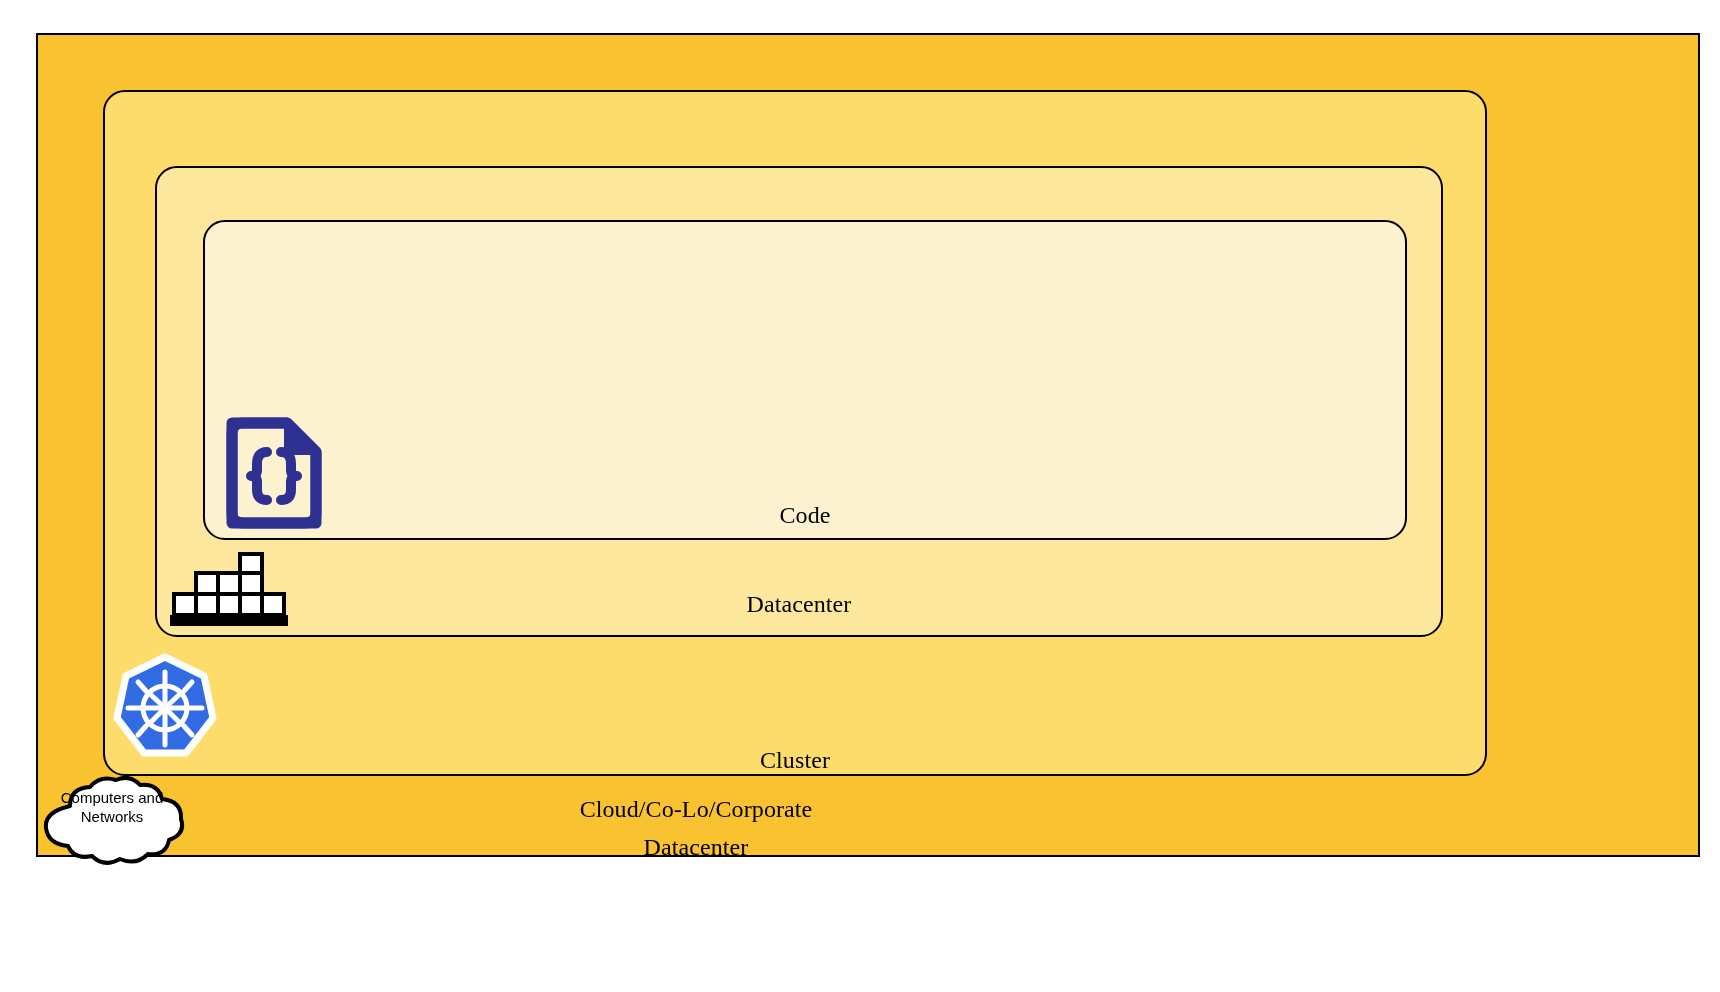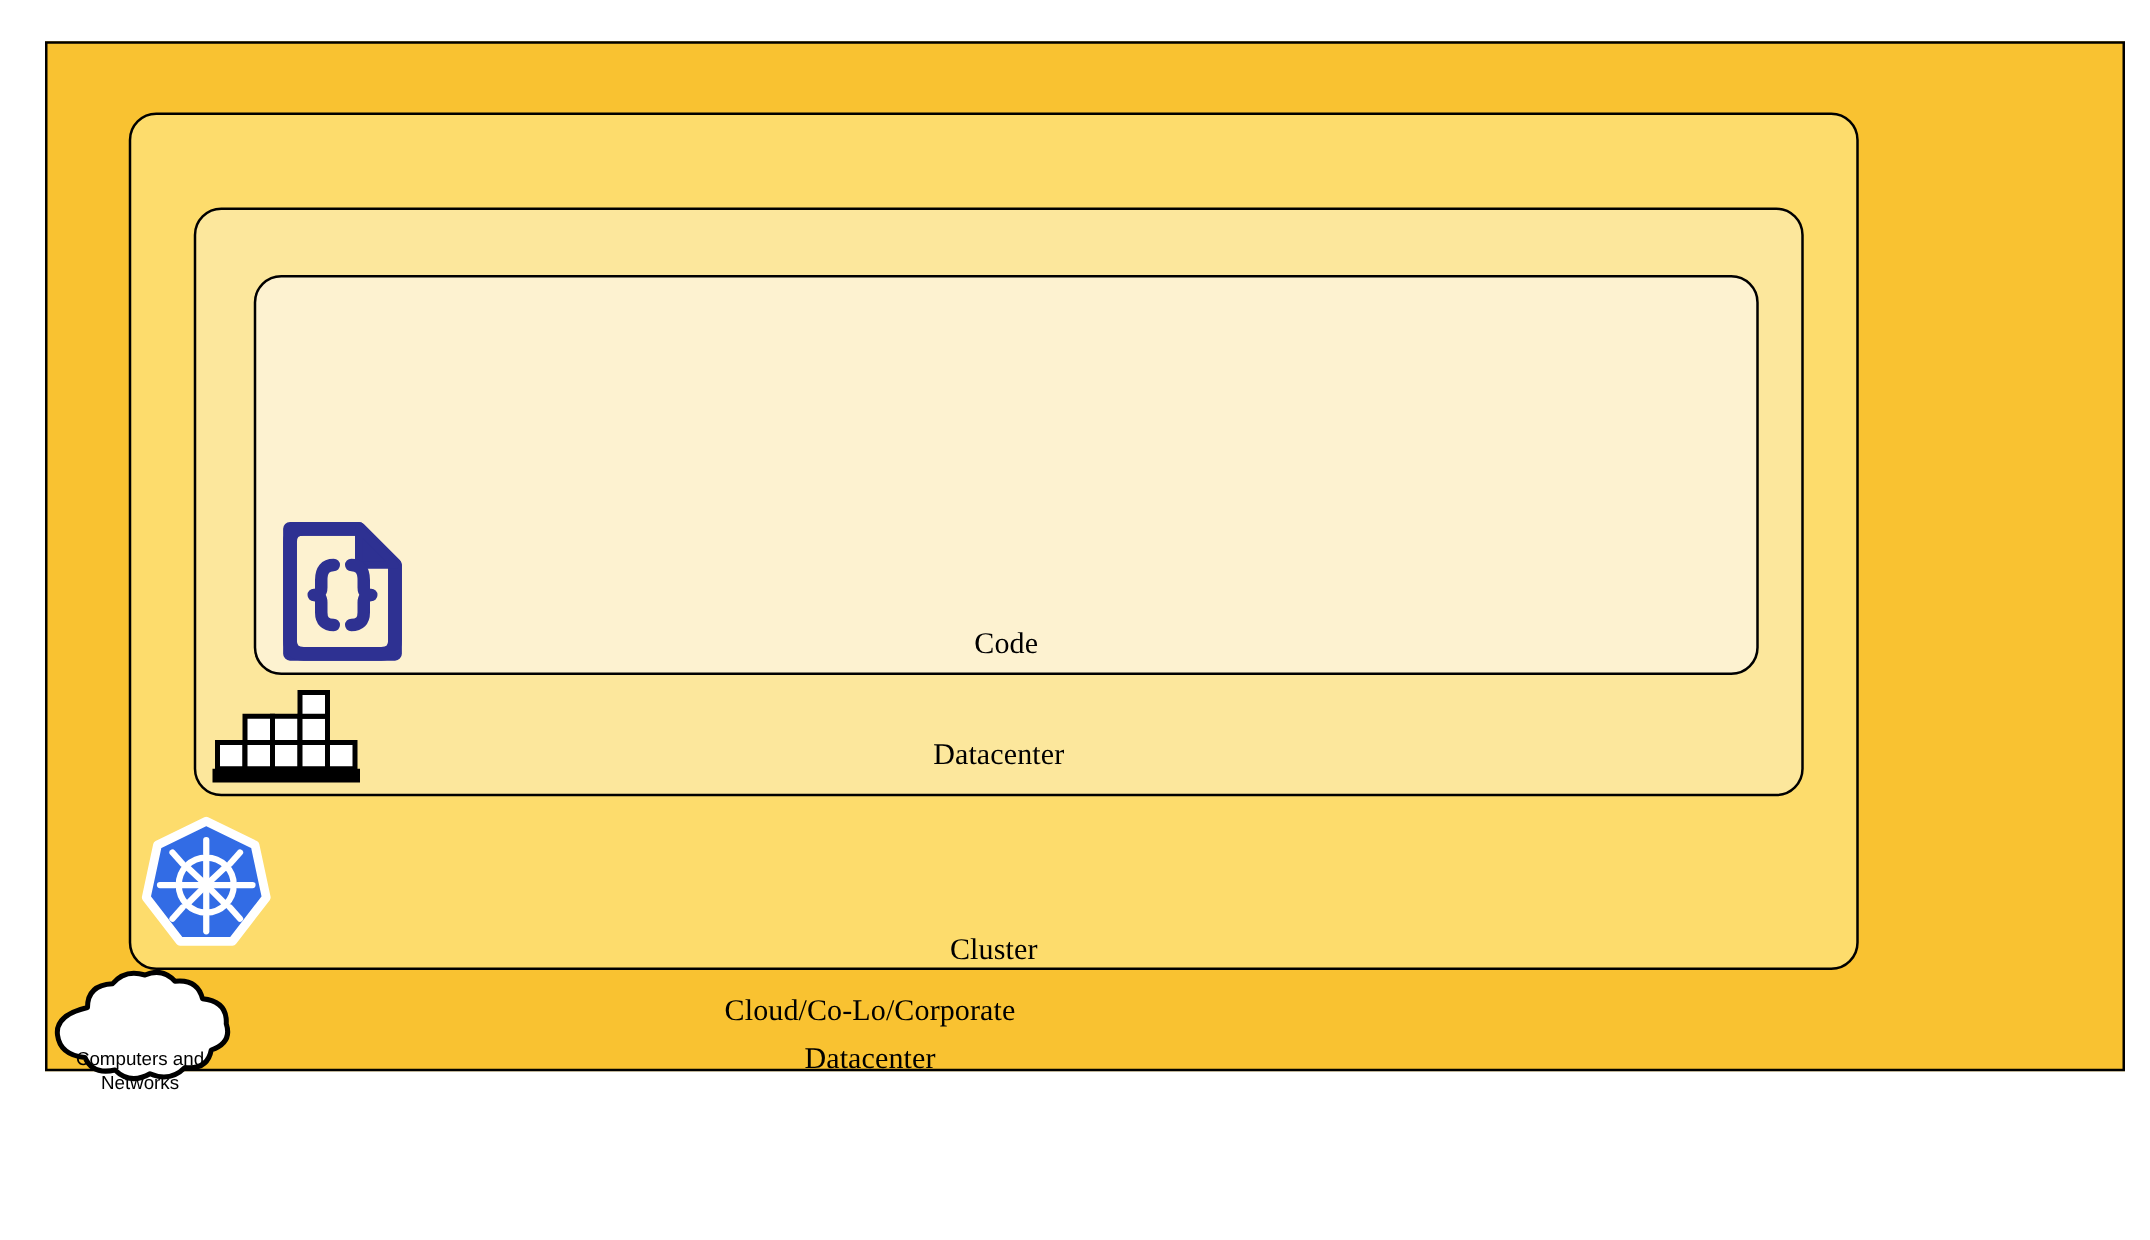--- a/index.html
+++ b/index.html
@@ -135,21 +135,21 @@
     position: absolute;
     left: 36px;
     top: 776px;
     width: 152px;
     height: 90px;
   }
 
   .cloud-text {
     position: absolute;
     left: 40px;
-    top: 838px;
+    top: 788px;
     width: 144px;
     text-align: center;
     font-size: 15px;
     line-height: 19px;
     color: #000000;
     white-space: pre-line;
     pointer-events: none;
   }
 </style>
 </head>

